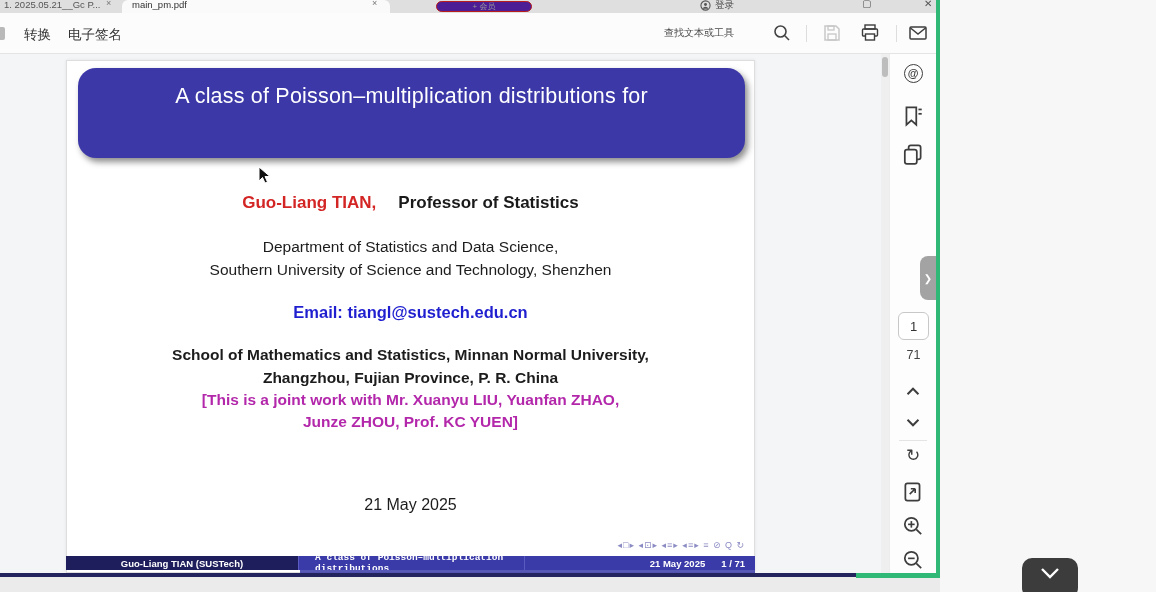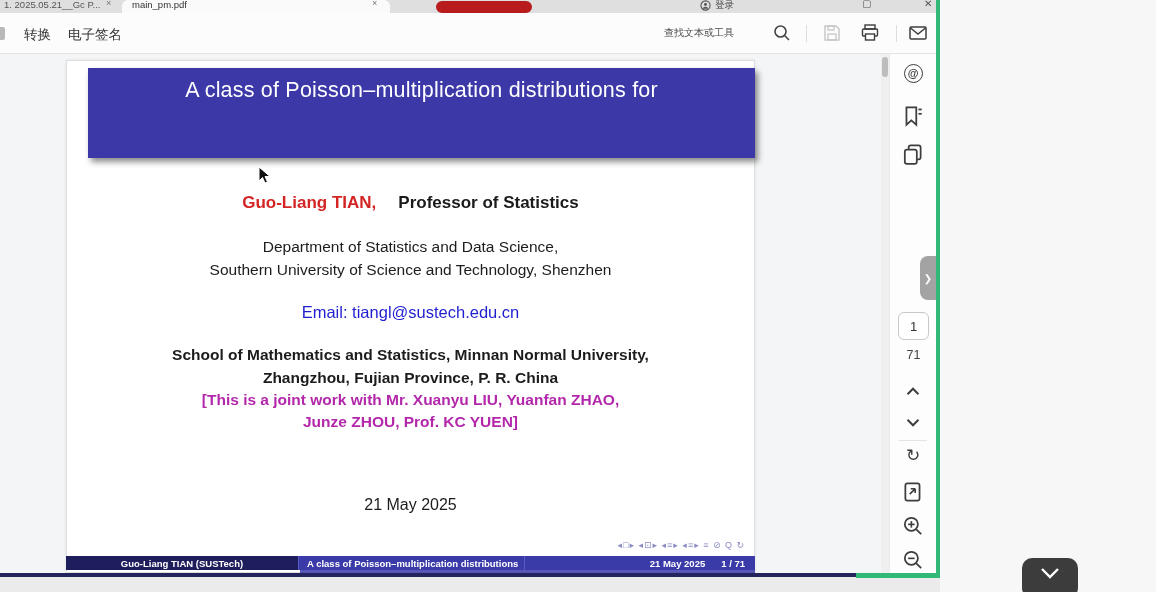--- a/index.html
+++ b/index.html
@@ -10,48 +10,48 @@
 
   
   .pdf-window { left:0; top:0; width:940px; height:577px; background:#f5f6f7; }
   .tabbar { left:0; top:0; width:940px; height:13px; background:#dfdfdf; overflow:hidden; }
   .tab { position:absolute; top:0; height:13px; display:flex; align-items:flex-start; font-size:9.5px; color:#555; }
   .tab1 { left:4px; width:112px; }
   .tab1 .lbl { margin-top:-1px; white-space:nowrap; overflow:hidden; }
   .tab-close { position:absolute; top:-2px; font-size:9px; color:#777; }
   .tab2 { left:122px; width:268px; background:#fafafa; border-radius:6px 6px 0 0; padding-left:10px; color:#333; }
   .tab2 .lbl { margin-top:-1px; }
-  .promo-pill { position:absolute; left:436px; top:1px; width:96px; height:11px; border:6px solid #b91c1c; border-radius:6px; background:#14532d; color:#999; font-size:8px; text-align:center; line-height:9px; overflow:hidden; }
+  .promo-pill { position:absolute; left:436px; top:1px; width:96px; height:11px; border:1px solid #b91c1c; border-radius:6px; background:#4c1d95; color:#999; font-size:8px; text-align:center; line-height:9px; overflow:hidden; }
   .login-chip { position:absolute; left:700px; top:-1px; display:flex; gap:4px; align-items:center; font-size:9.5px; color:#444; }
   .win-ctrl { position:absolute; top:-2px; font-size:10px; color:#555; }
 
   .menubar { left:0; top:13px; width:1075px; height:41px; background:#fcfcfc; border-bottom:1px solid #e4e4e4; }
   .menu-item { position:absolute; top:13px; font-size:13.5px; color:#333; }
   .left-cut-icon { position:absolute; left:0; top:14px; width:5px; height:13px; background:#b9b9b9; border-radius:0 2px 2px 0; }
   .find-label { position:absolute; left:664px; top:13px; font-size:10px; color:#4a4a4a; }
   .tool-ic { position:absolute; top:10px; width:20px; height:20px; }
   .vdiv { position:absolute; top:12px; width:1px; height:17px; background:#ddd; }
 
   
   .content-bg { left:0; top:54px; width:881px; height:519px; background:#f4f5f6; }
   .page { left:66px; top:60px; width:689px; height:513px; background:#ffffff; border:1px solid #dedede; box-shadow:0 0 3px rgba(0,0,0,.08); }
 
-  .titlebox { left:88px; top:68px; width:667px; height:90px; background:#3c38a8; border-radius:0; box-shadow:3px 4px 6px rgba(0,0,0,.45); color:#fff; text-align:center; font-size:21.5px; line-height:31px; padding-top:7px; letter-spacing:.2px; }
+  .titlebox { left:78px; top:68px; width:667px; height:90px; background:#3c38a8; border-radius:18px; box-shadow:3px 4px 6px rgba(0,0,0,.45); color:#fff; text-align:center; font-size:21.5px; line-height:31px; padding-top:13px; letter-spacing:.2px; }
   .author-line { left:66px; top:193px; width:689px; text-align:center; font-size:17px; font-weight:bold; color:#1a1a1a; }
   .author-red { color:#d42525; margin-right:22px; }
   .slide-line { left:66px; width:689px; text-align:center; color:#1c1c1c; font-size:15.5px; }
   .bold { font-weight:bold; }
-  .email-line { top:303px; color:#1f1fd0; font-weight:normal; font-size:16.5px; }
+  .email-line { top:303px; color:#1f1fd0; font-weight:bold; font-size:16.5px; }
   .magenta { color:#b328ab; font-weight:bold; }
   .date-line { top:496px; font-size:16px; }
   .beamer-nav { left:440px; top:540px; width:305px; text-align:right; font-size:9px; color:#8c8cc4; letter-spacing:1px; }
 
   .slide-footer { left:66px; top:556px; width:689px; height:14px; display:flex; font-size:9.5px; font-weight:bold; color:#fff; }
   .sf1 { width:232px; background:#1e1e5c; display:flex; align-items:center; justify-content:center; }
-  .sf2 { width:226px; background:#3a3aa8; display:flex; align-items:center; padding-left:8px; border-left:1px solid #5a5ac0; }
+  .sf2 { width:226px; background:#3a3aa8; display:flex; align-items:center; padding-left:16px; border-left:1px solid #5a5ac0;font-family:Liberation Mono, monospace; }
   .sf3 { flex:1; background:#3a3aa8; display:flex; align-items:center; justify-content:flex-end; gap:16px; padding-right:10px; border-left:1px solid #5a5ac0; }
   .page-sliver { left:300px; top:570px; width:455px; height:3px; background:#3a3aa8; opacity:.85; }
   .win-bottom-line { left:0; top:573px; width:936px; height:4px; background:#23235e; }
 
   
   .vscroll { left:881px; top:54px; width:8px; height:519px; background:#efefef; }
   .vscroll-thumb { left:882px; top:57px; width:6px; height:20px; background:#bdbdbd; border-radius:3px; }
   .side-rail { left:889px; top:54px; width:47px; height:519px; background:#fdfdfd; border-left:1px solid #ececec; }
   .rail-ic { position:absolute; left:901px; width:24px; height:24px; color:#3d3d3d; text-align:center; }
   .at-circle { width:19px; height:19px; margin:0 auto; border:1.6px solid #3d3d3d; border-radius:50%; font-size:11px; font-weight:bold; line-height:16px; }

